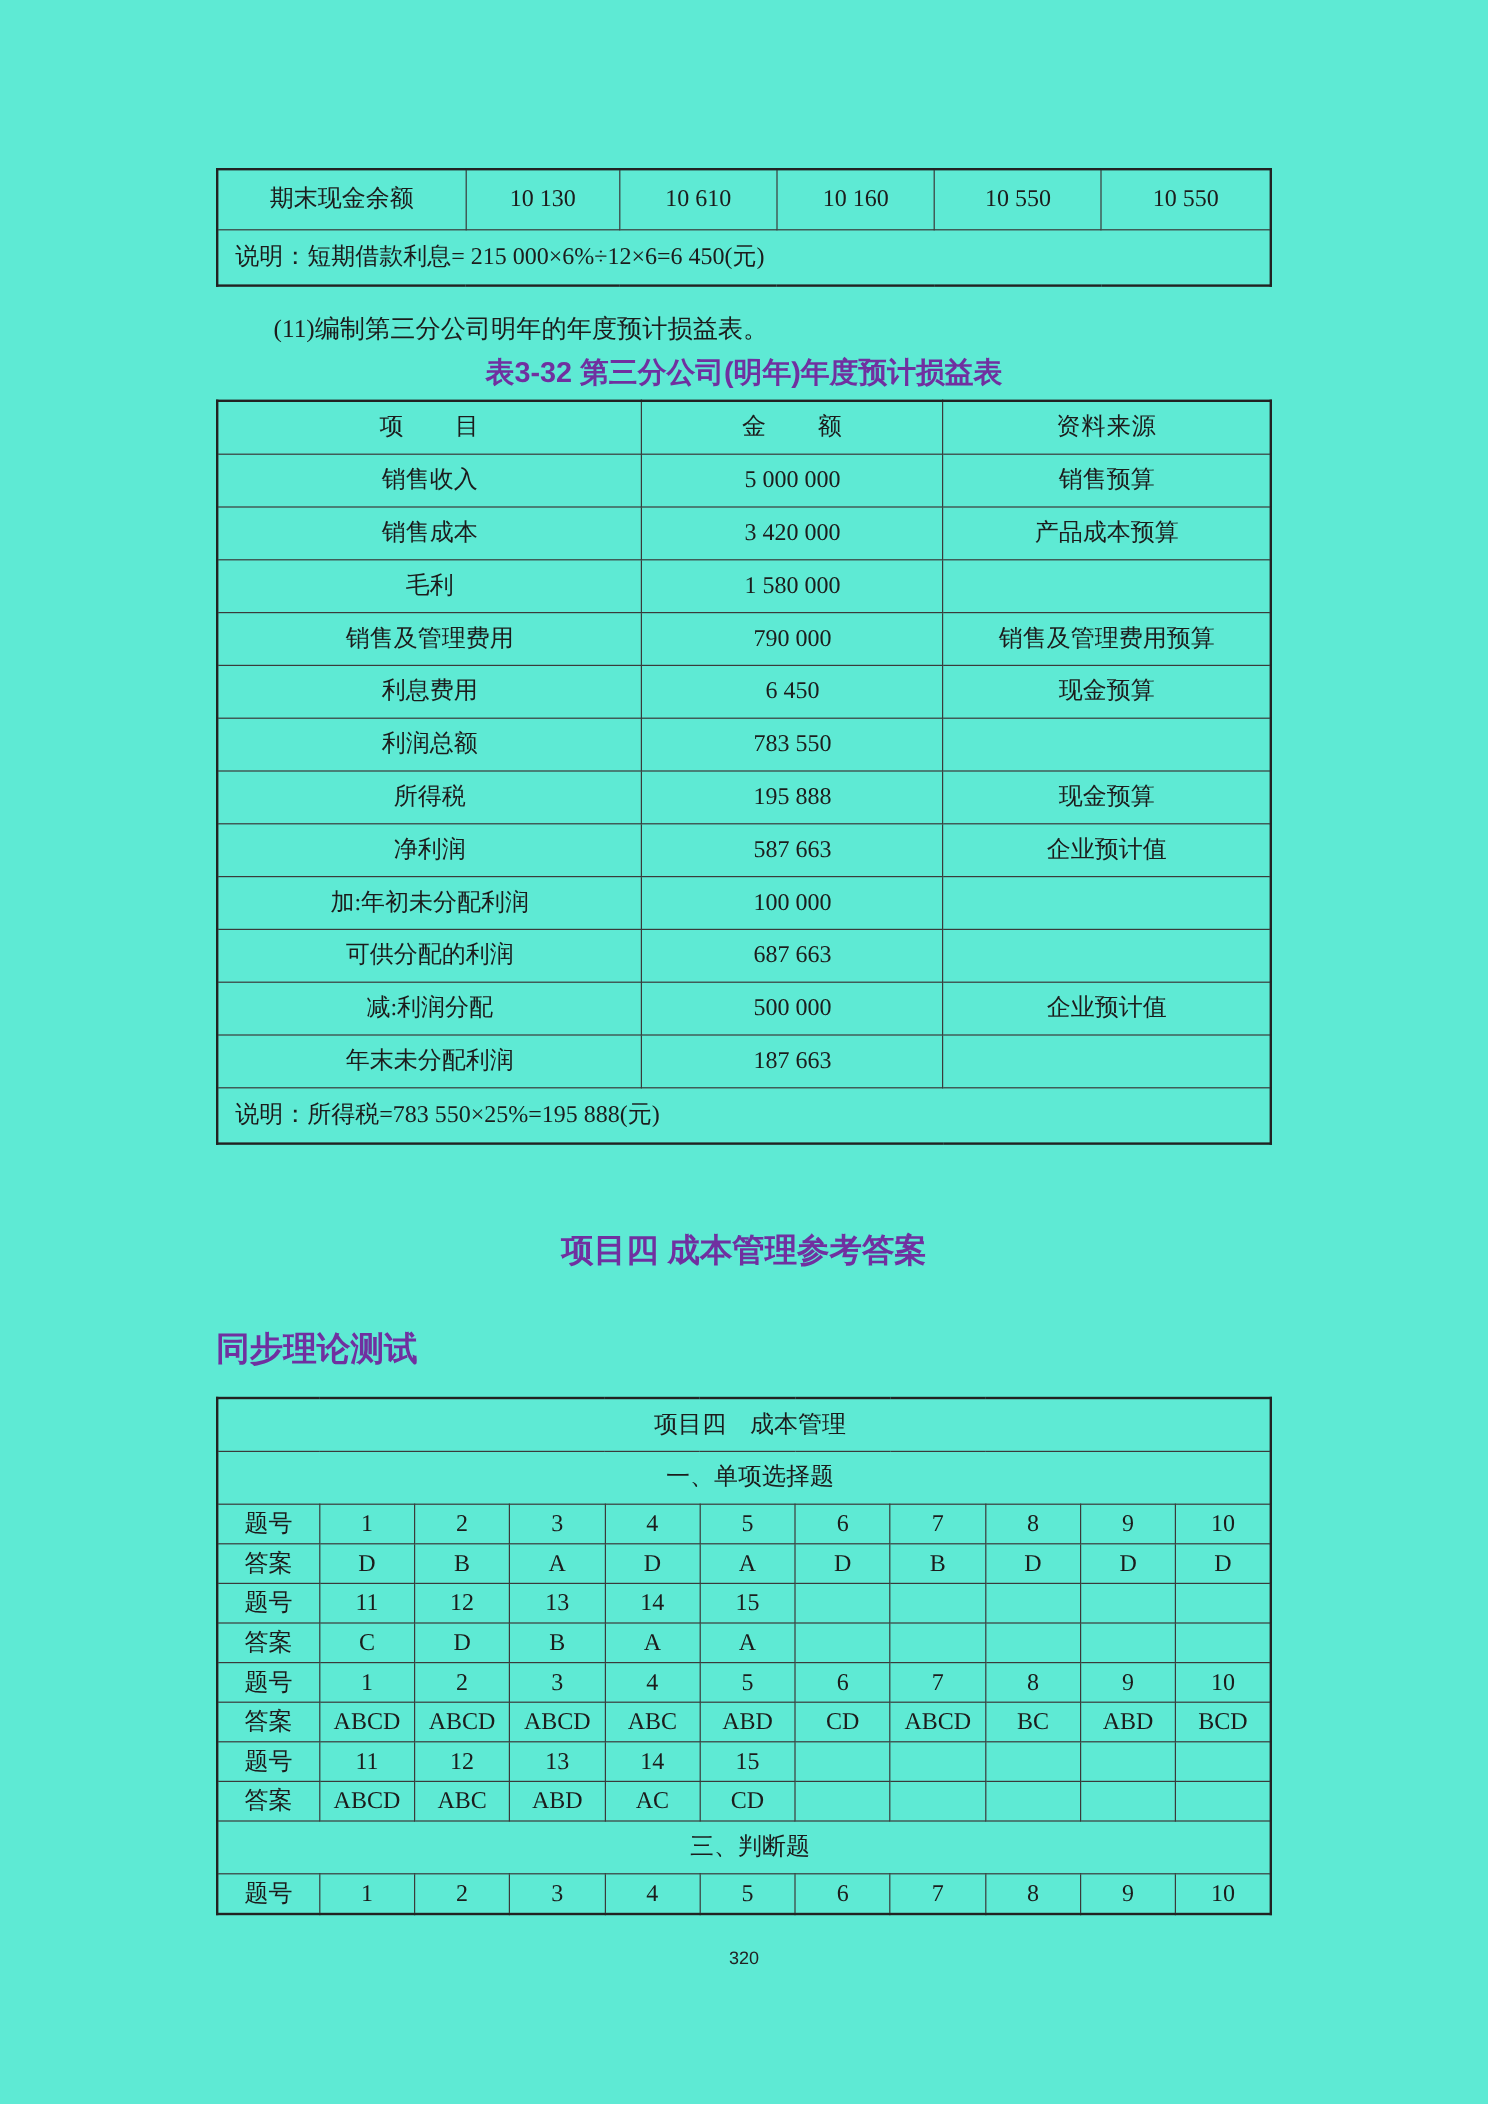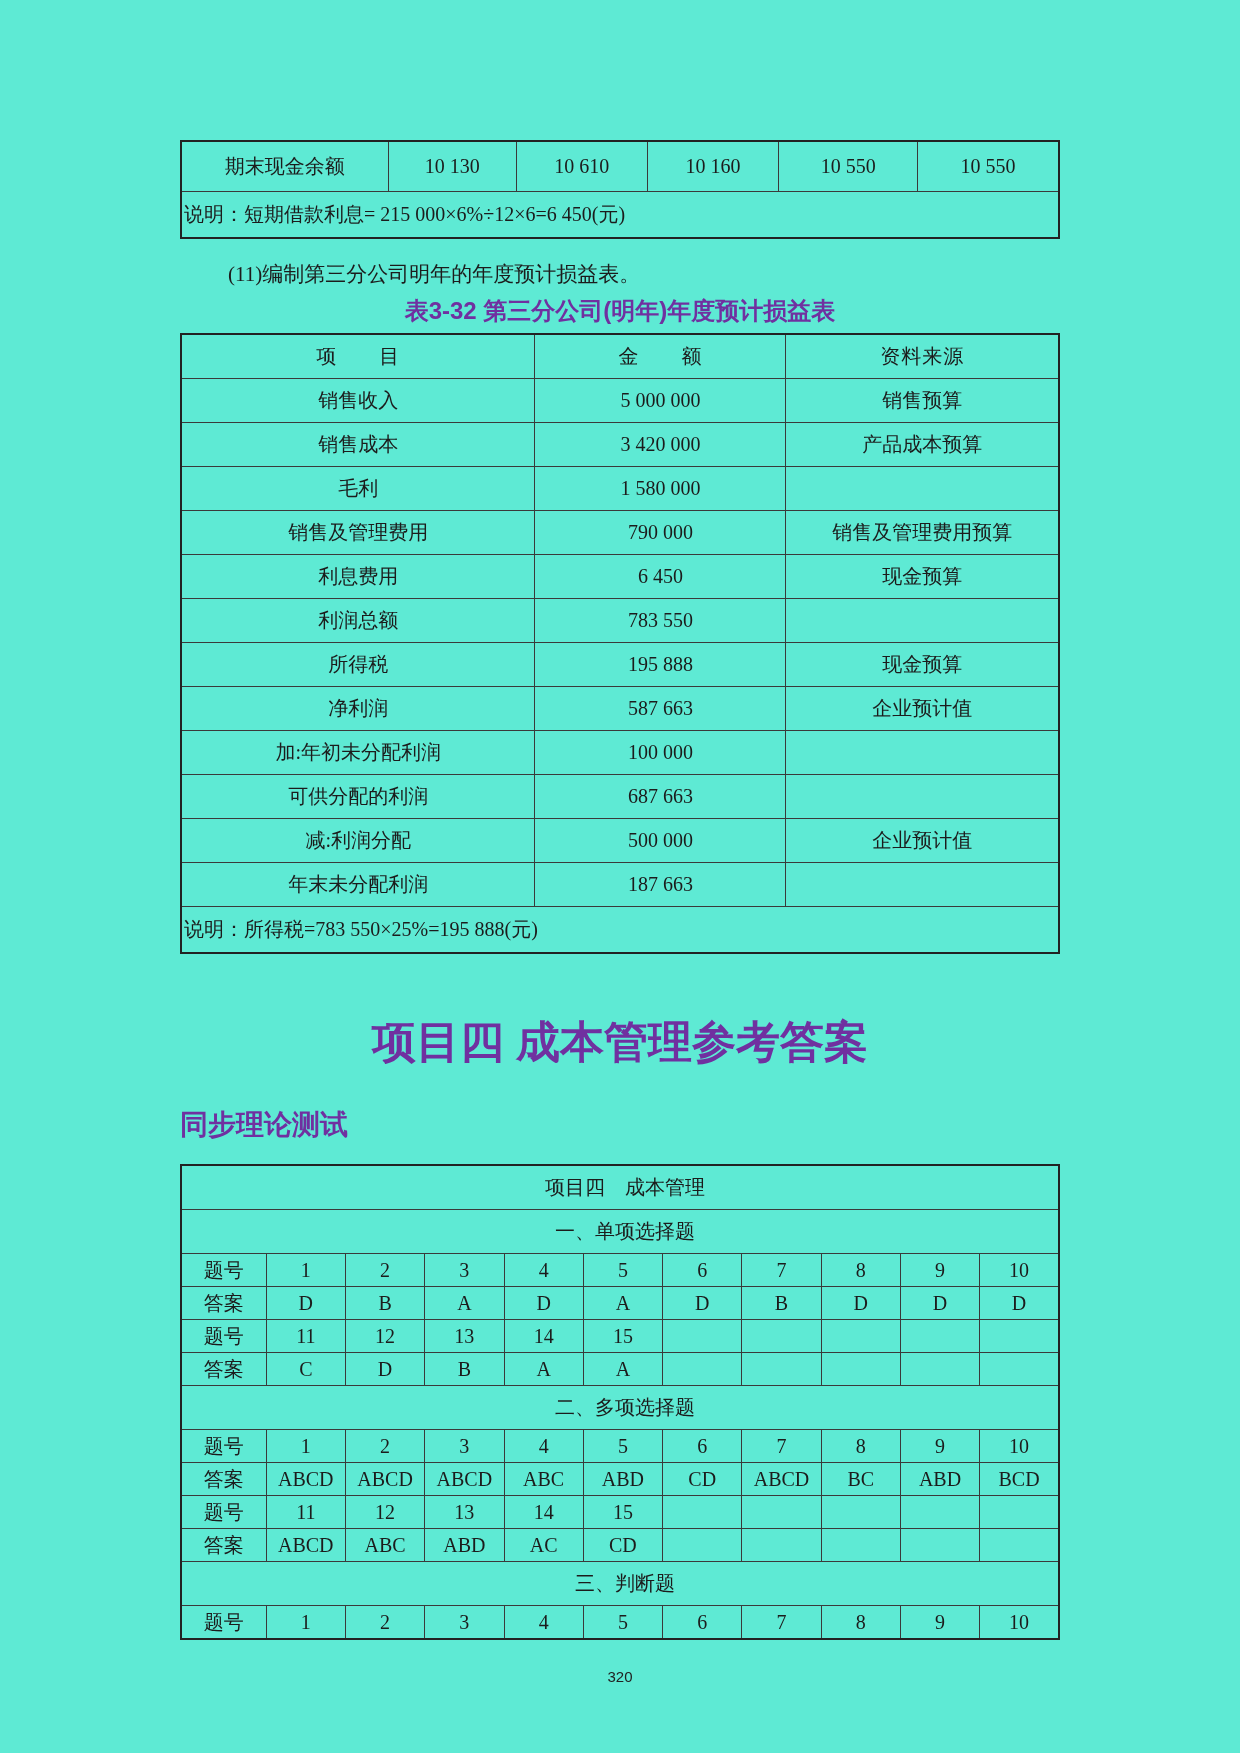--- a/index.html
+++ b/index.html
@@ -15,21 +15,21 @@
     overflow:hidden;
   }
   table{ border-collapse:collapse; width:100%; table-layout:fixed; }
   td{ border:1px solid #3a3a3a; text-align:center; font-size:20px; line-height:27px; padding:8px 6px; }
   .outer{ border:2px solid #222; }
 
   
   .cash-table{ margin-top:140px; }
   .cash-table td{ padding:11px 4px; }
   .cash-table td.note-cell, .income-table td.note-cell{
-    text-align:left; padding-left:2px; padding-top:9px; padding-bottom:9px;
+    text-align:left; padding-left:14px; padding-top:9px; padding-bottom:9px;
   }
 
   
   .para{ margin-top:22px; padding-left:48px; font-size:21px; line-height:26px; }
 
   
   .tbl-caption{
     margin-top:10px; text-align:center;
     font-family:"Liberation Sans","DejaVu Sans",sans-serif;
     font-weight:bold; font-size:24px; line-height:28px; color:#7030a0;
@@ -39,21 +39,21 @@
   .income-table{ margin-top:8px; }
   .income-table col.c1{ width:40.3%; }
   .income-table col.c2{ width:28.6%; }
   .income-table col.c3{ width:31.1%; }
   .income-table td.hdr{ letter-spacing:1px; }
 
   
   .big-heading{
     margin-top:66px; text-align:center;
     font-family:"Liberation Sans","DejaVu Sans",sans-serif;
-    font-weight:bold; font-size:44px; line-height:44px; color:#7030a0;
+    font-weight:bold; font-size:27px; line-height:44px; color:#7030a0;
   }
   .sub-heading{
     margin-top:42px; text-align:left;
     font-family:Liberation Serif, serif;
     font-weight:bold; font-size:28px; line-height:38px; color:#7030a0;
   }
 
   
   .answers-table{ margin-top:20px; }
   .answers-table col.ch{ width:9.7%; }
@@ -250,23 +250,20 @@
       <td>B</td>
       <td>A</td>
       <td>A</td>
       <td></td>
       <td></td>
       <td></td>
       <td></td>
       <td></td>
     </tr>
     <tr>
-      <td class="span-row" colspan="11">二、多项选择题</td>
-    </tr>
-    <tr>
       <td>题号</td>
       <td>1</td>
       <td>2</td>
       <td>3</td>
       <td>4</td>
       <td>5</td>
       <td>6</td>
       <td>7</td>
       <td>8</td>
       <td>9</td>

